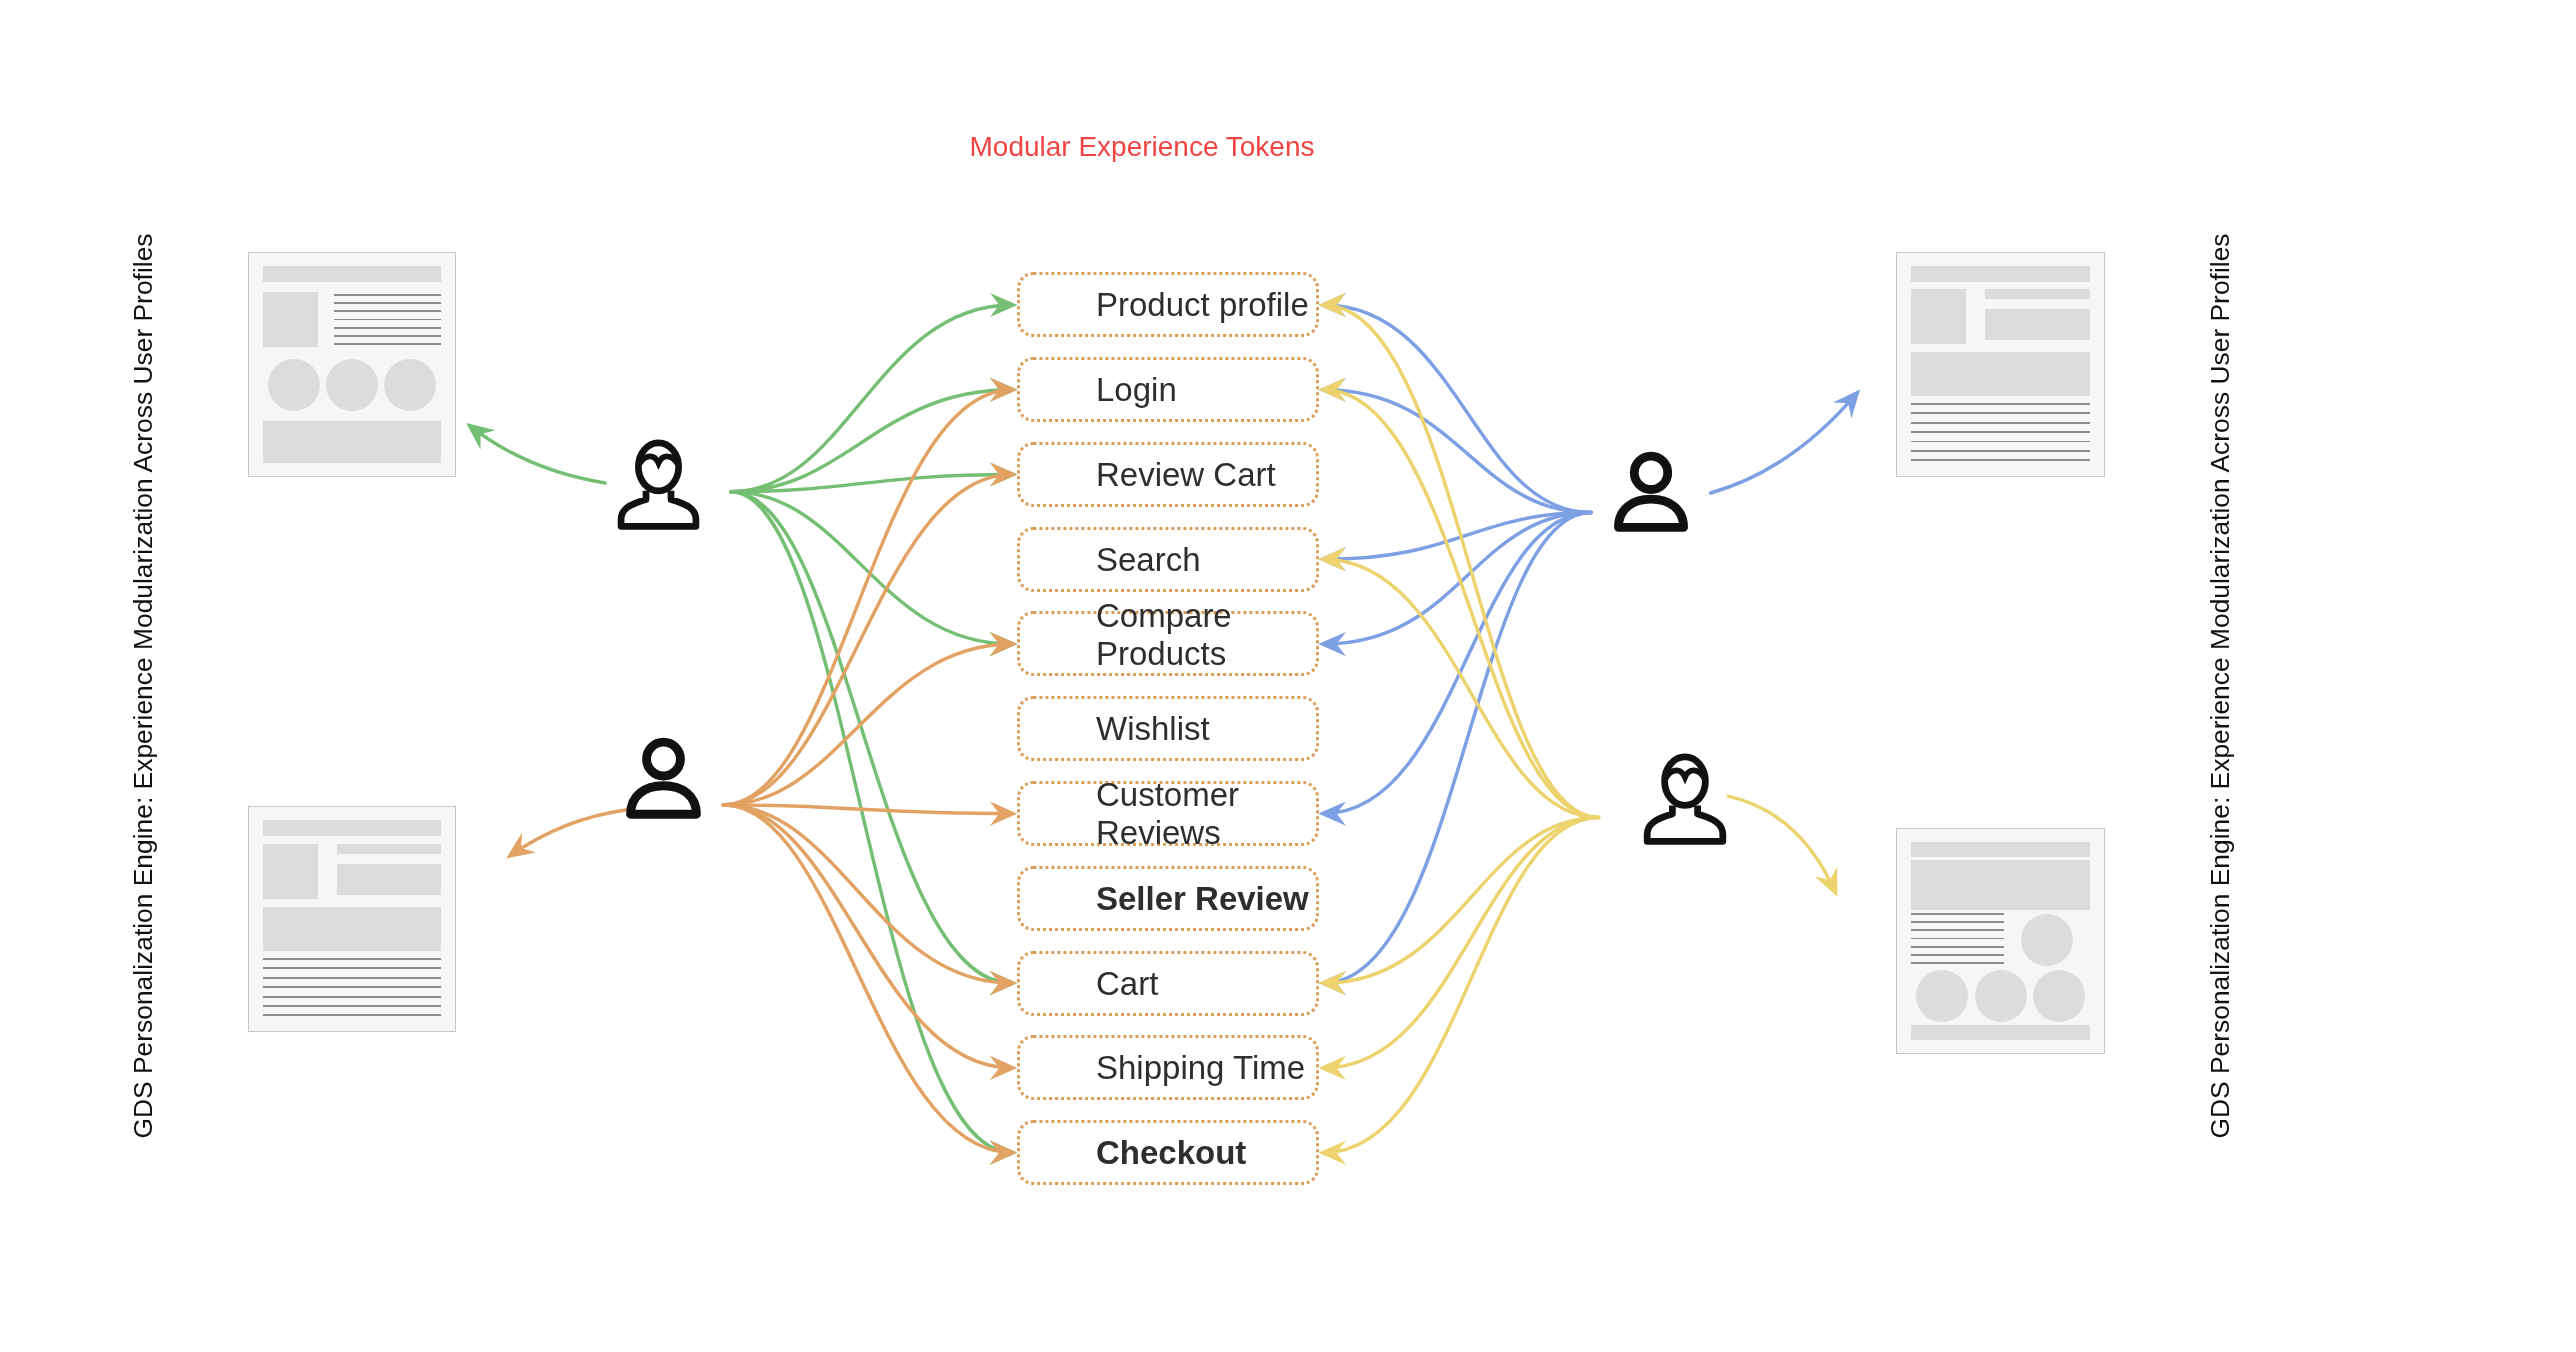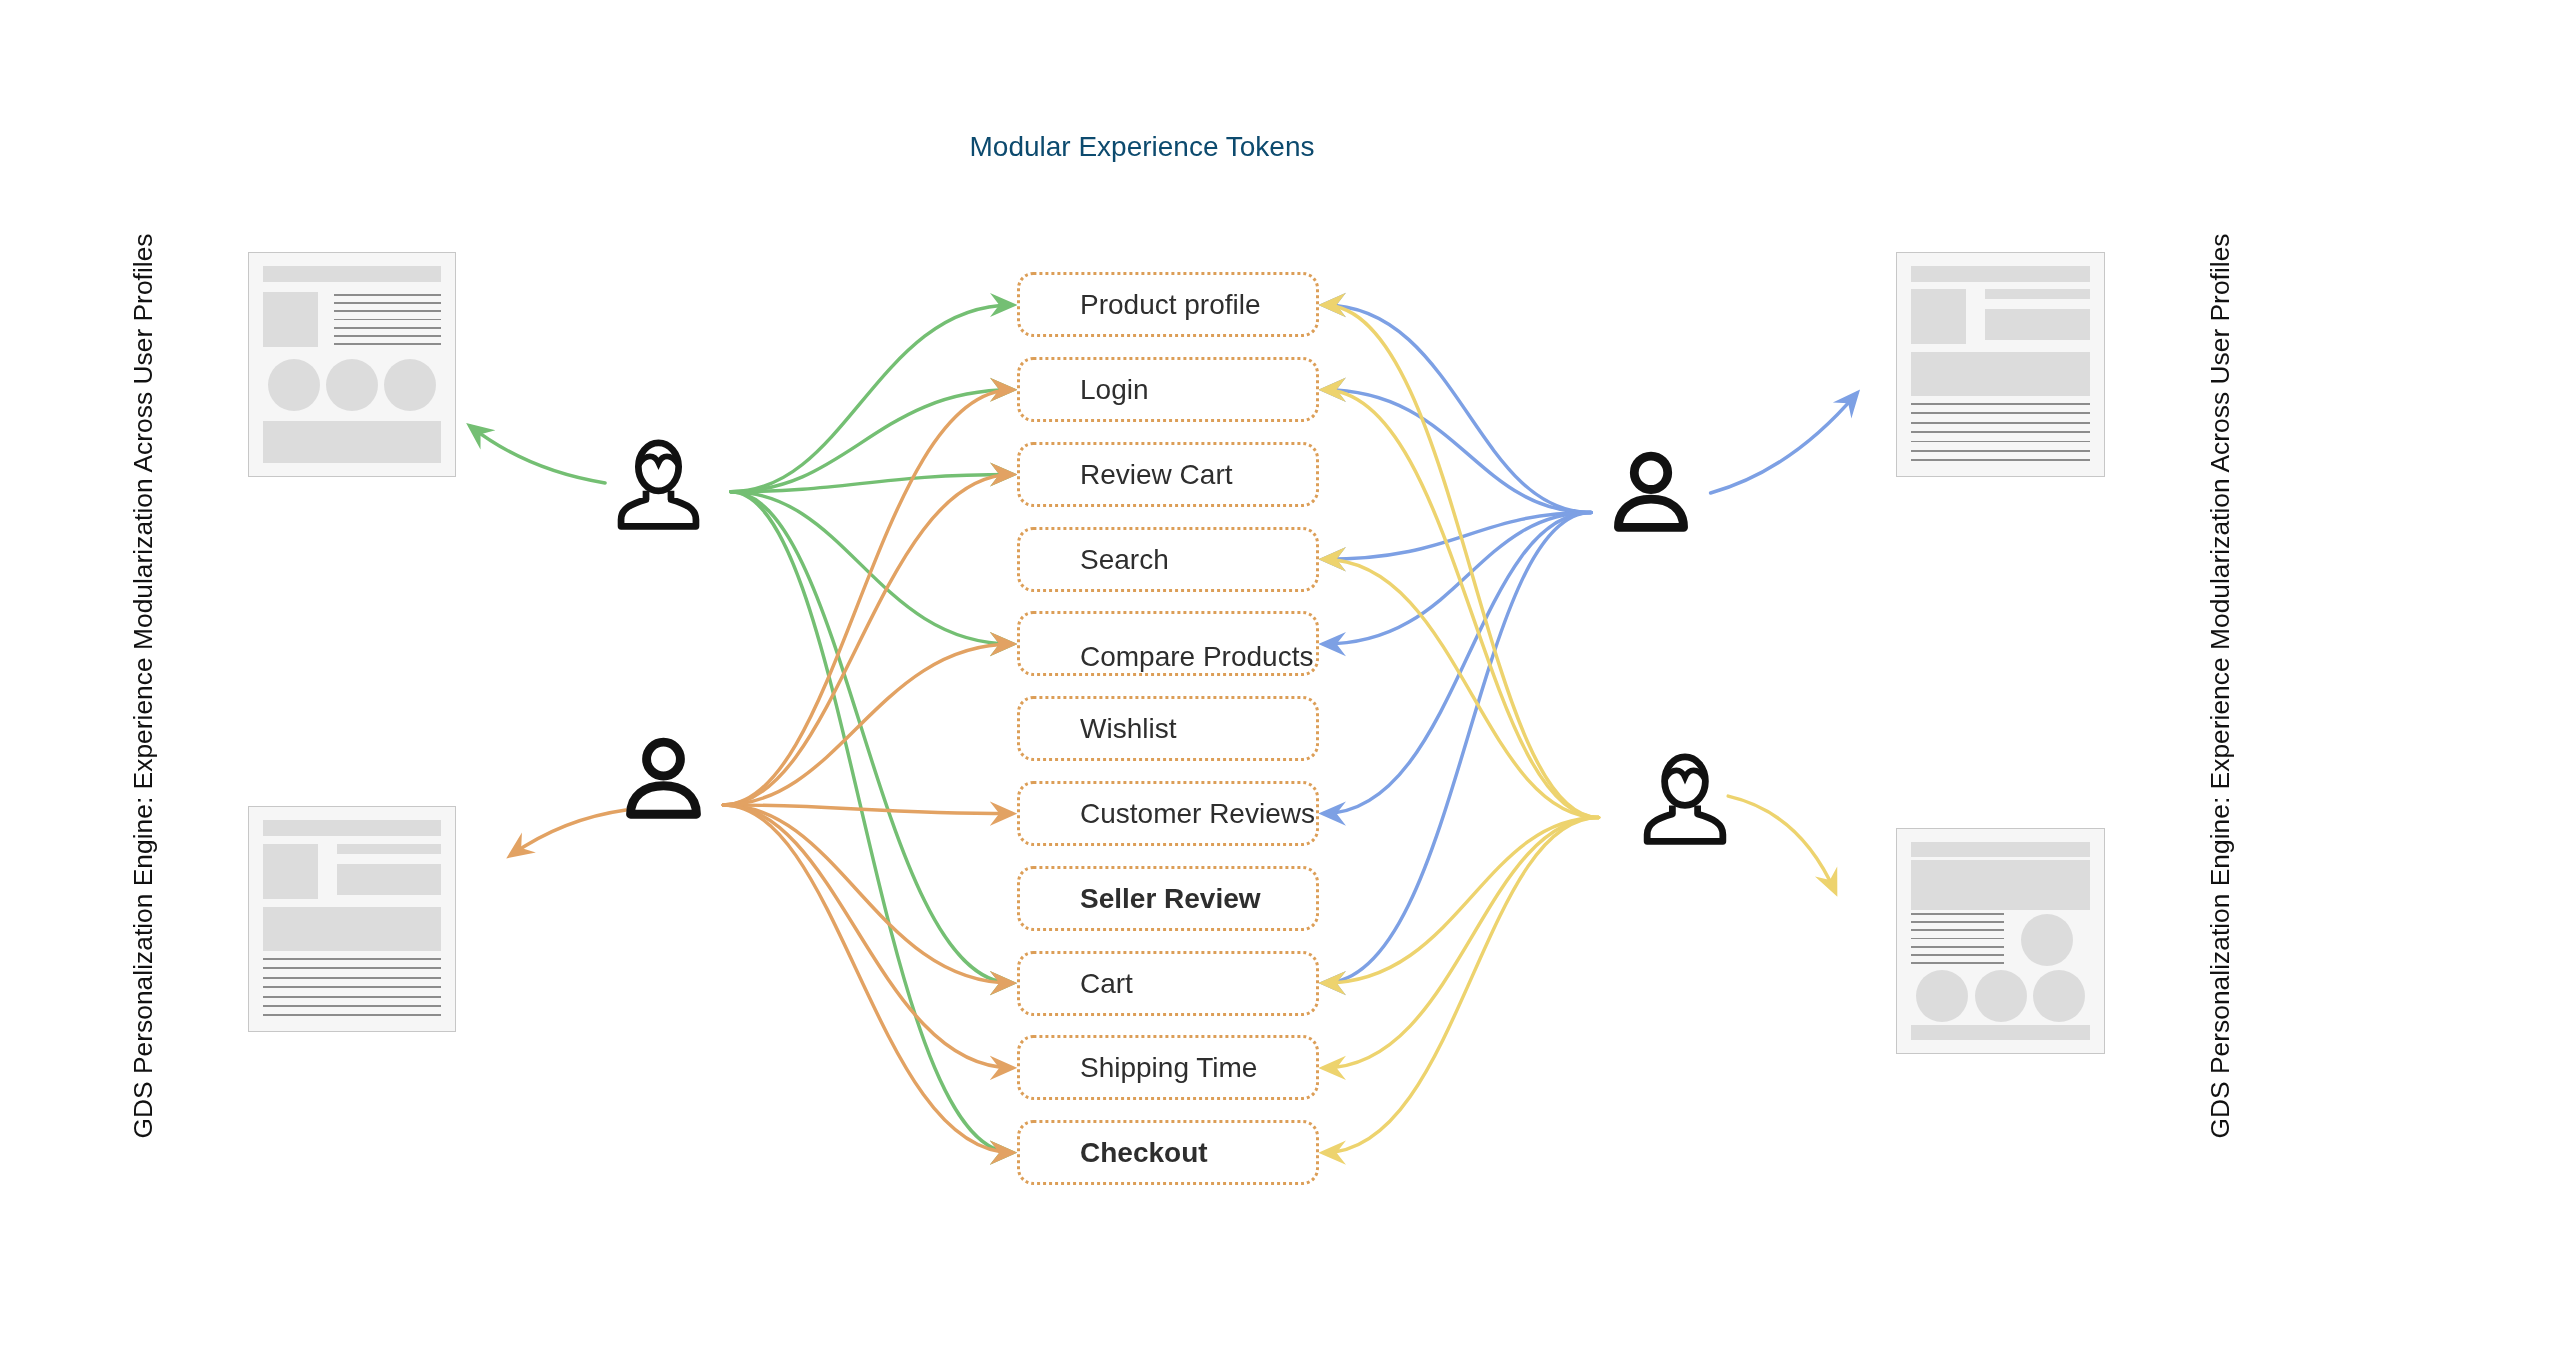--- a/index.html
+++ b/index.html
@@ -2,32 +2,32 @@
 <html style="font-size:10px"><head>
 <meta charset="utf-8">
 <style>
   html,body{margin:0;padding:0;background:#ffffff;}
   body{width:2576px;height:1352px;font-family:"Liberation Sans",sans-serif;overflow:hidden;}
   #canvas{position:relative;width:2576px;height:1352px;background:#ffffff;}
 
   #arrows{position:absolute;left:0;top:0;width:2576px;height:1352px;z-index:1;}
 
   .page-title{position:absolute;left:1142px;top:147px;transform:translate(-50%,-50%);
-    font-size:28px;color:#0c4a6e;white-space:nowrap;z-index:3;font-weight:400;}
+    font-size:28px;color:#ef4444;white-space:nowrap;z-index:3;font-weight:400;}
 
   .side-label{position:absolute;transform:translate(-50%,-50%) rotate(-90deg);
     white-space:nowrap;font-size:26.4px;color:#111;z-index:3;}
   .side-label.left{left:143px;top:686px;}
   .side-label.right{left:2220px;top:686px;}
 
   
   .token{position:absolute;left:1017px;width:302px;height:65px;box-sizing:border-box;
     border:3.1px dotted #dc9e57;border-radius:16.4px;background:#ffffff;display:flex;
     align-items:center;padding-left:60px;z-index:2;}
-  .token span{font-size:28px;color:#2e2e2e;}
+  .token span{font-size:33px;color:#2e2e2e;margin-left:16px;}
 
   
   .person{position:absolute;z-index:2;}
   .person svg{width:100%;height:100%;display:block;}
   [data-name="user-top-left"]{left:608px;top:439px;width:101px;height:96px;}
   [data-name="user-bottom-left"]{left:619px;top:728px;width:89px;height:103px;}
   [data-name="user-top-right"]{left:1607px;top:442px;width:88px;height:102px;}
   [data-name="user-bottom-right"]{left:1634px;top:753px;width:102px;height:97px;}
 
   

